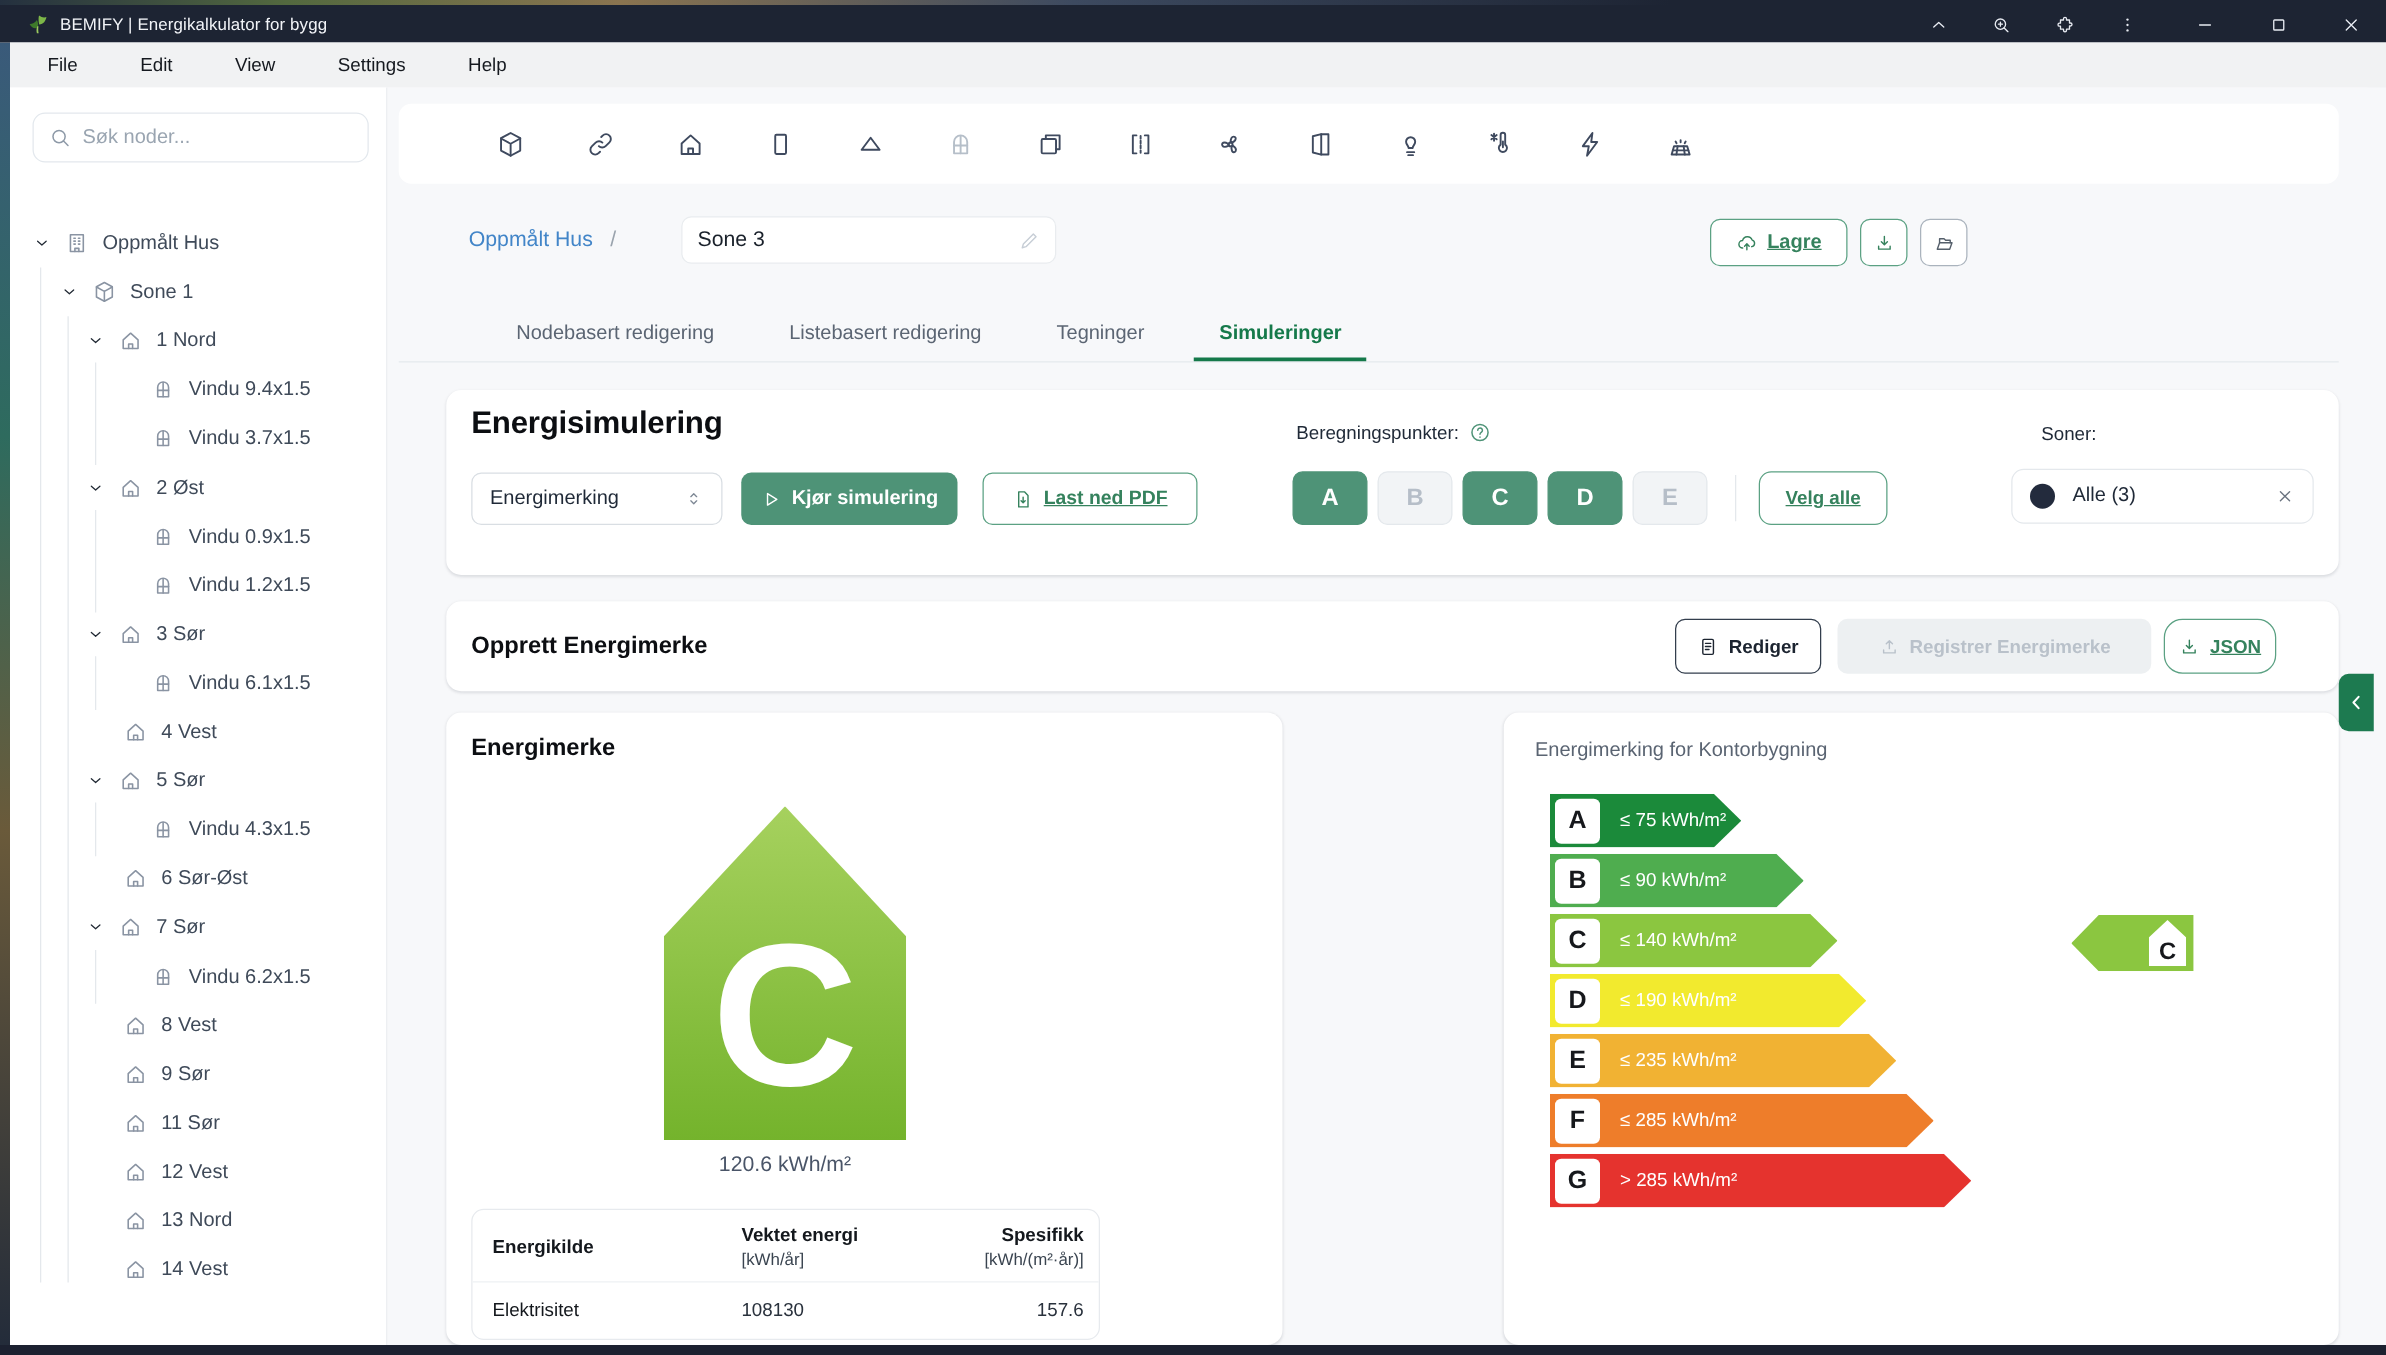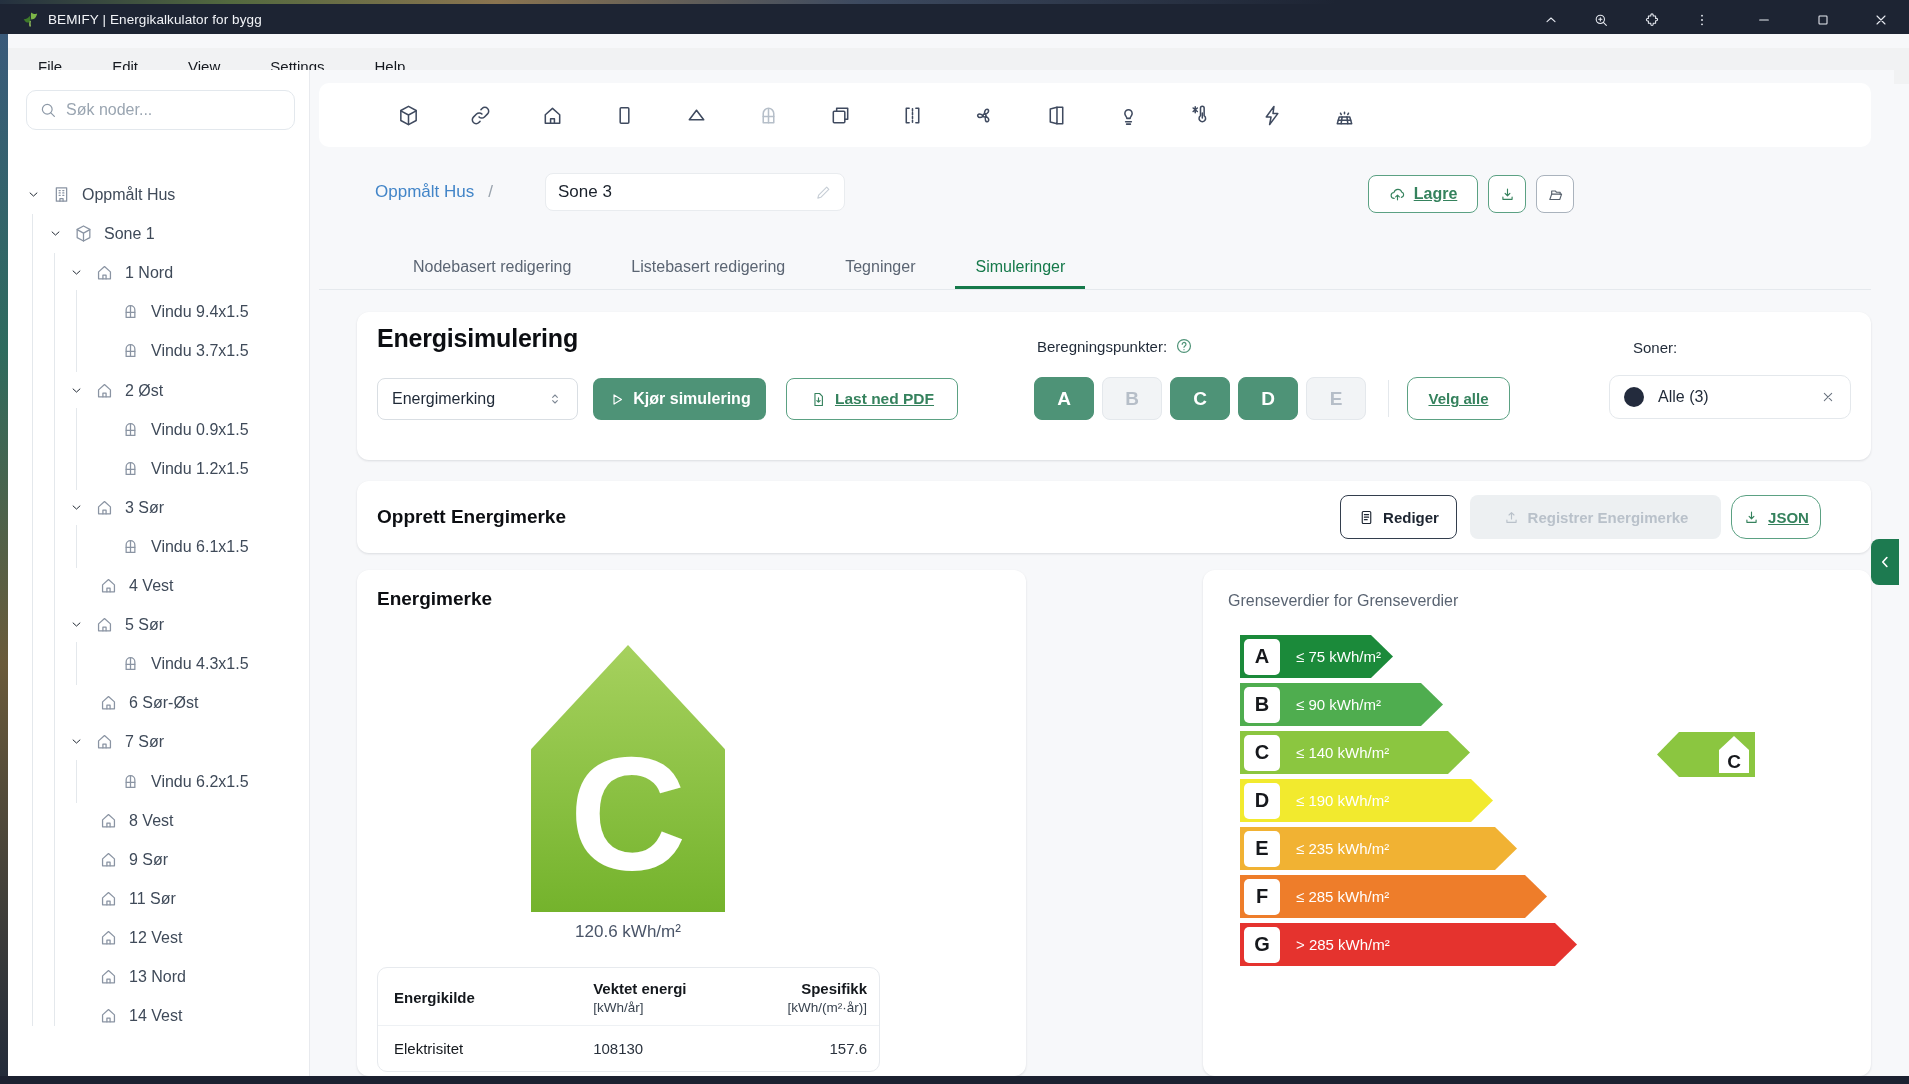--- a/index.html
+++ b/index.html
@@ -18,21 +18,21 @@
   .titlebar { position:absolute; left:0; top:4px; width:1909px; height:30px; background:#1d2433; color:#fff;
     display:flex; align-items:center; }
   .app-icon { position:absolute; left:22px; top:7px; width:17px; height:17px; }
   .titlebar .title { position:absolute; left:48px; top:0; height:30px; display:flex; align-items:center;
     font-size:13.5px; color:#f2f4f8; letter-spacing:.1px; }
   .wc { position:absolute; top:3px; width:30px; height:26px; display:flex; align-items:center; justify-content:center; color:#e8ebf2; }
   .wc svg { width:16px; height:16px; }
   .wc.dots svg circle { fill:#e8ebf2; stroke:none; }
 
   
-  .menubar { position:absolute; left:8px; top:48px; width:1901px; height:36px; background:#f1f2f3;
+  .menubar { position:absolute; left:8px; top:34px; width:1901px; height:36px; background:#f1f2f3;
     display:flex; align-items:center; gap:50px; padding-left:30px; }
   .menu-item { font-size:15px; color:#15191f; }
 
   
   .sidebar { position:absolute; left:8px; top:70px; width:302px; height:1006px; background:#ffffff;
     border-right:1px solid #e8eaee; }
   .search-box { position:absolute; left:18px; top:20px; width:269px; height:40px; border:1px solid #e3e8ed;
     border-radius:10px; background:#fff; display:flex; align-items:center; padding:0 12px; gap:9px; color:#8d99a7; }
   .search-box svg { width:18px; height:18px; }
   .search-box input { border:none; outline:none; flex:1; font-size:16px; font-family:inherit; color:#2d3643; background:transparent; }
@@ -65,21 +65,21 @@
     font-family:inherit; cursor:pointer; }
   .btn svg { width:17px; height:17px; }
   .btn-green-outline { border:1px solid #5ba183; color:#35825d; font-weight:600;text-decoration:underline; }
   .lagre-btn { position:absolute; left:1058px; top:105px; width:110px; height:38px; font-size:16px; }
   .dl-btn { position:absolute; left:1178px; top:105px; width:38px; height:38px; }
   .folder-btn { position:absolute; left:1226px; top:105px; width:38px; height:38px; border:1px solid #aab3bd; color:#555f6b; background:#fff; }
 
   .tabs-bar { position:absolute; left:9px; top:177px; width:1552px; height:43px; border-bottom:1px solid #e5e9ed;
     display:flex; align-items:stretch; gap:20px; padding-left:74px; }
   .tab { display:flex; align-items:center; padding:0 20px; font-size:16px; color:#5b6573; border-bottom:3px solid transparent; cursor:pointer; }
-  .tab.active { color:#15794a; font-weight:400; border-bottom-color:#15794a; }
+  .tab.active { color:#15794a; font-weight:700; border-bottom-color:#15794a; }
 
   
   .card-sim { left:47px; top:242px; width:1514px; height:148px; }
   .h-xl { position:absolute; left:20px; top:12px; font-size:25px; font-weight:800; color:#0c0e12; letter-spacing:-.2px; }
   .sim-select { position:absolute; left:20px; top:66px; width:201px; height:42px; border:1px solid #d9dee3; border-radius:8px;
     display:flex; align-items:center; padding:0 14px; font-size:16px; color:#1f2937; cursor:pointer; }
   .sim-select svg { width:16px; height:16px; color:#7d8794; margin-left:auto; }
   .run-btn { position:absolute; left:236px; top:66px; width:173px; height:42px; background:#4e9377; border:none;
     color:#fff; font-weight:700; font-size:16px; }
   .run-btn svg { color:#fff; }
@@ -688,21 +688,21 @@
             <div class="em-row">
               <div class="em-col1" style="font-weight:400">Elektrisitet</div>
               <div class="em-col2">108130</div>
               <div class="em-col3">157.6</div>
             </div>
           </div>
       </div>
     </div>
 
     <div class="card card-limits">
-      <div class="limits-title">Grenseverdier for Grenseverdier</div>
+      <div class="limits-title">Energimerking for Kontorbygning</div>
       <div class="scale" id="scale">
           <div class="e-row" style="top: 0px; width: 153px;">
             <div class="e-arrow" style="width:153px;background:#1b8a3a"></div>
             <div class="e-badge">A</div>
             <div class="e-label">≤ 75 kWh/m²</div>
           </div>
           <div class="e-row" style="top: 48px; width: 203px;">
             <div class="e-arrow" style="width:203px;background:#4fad4f"></div>
             <div class="e-badge">B</div>
             <div class="e-label">≤ 90 kWh/m²</div>

